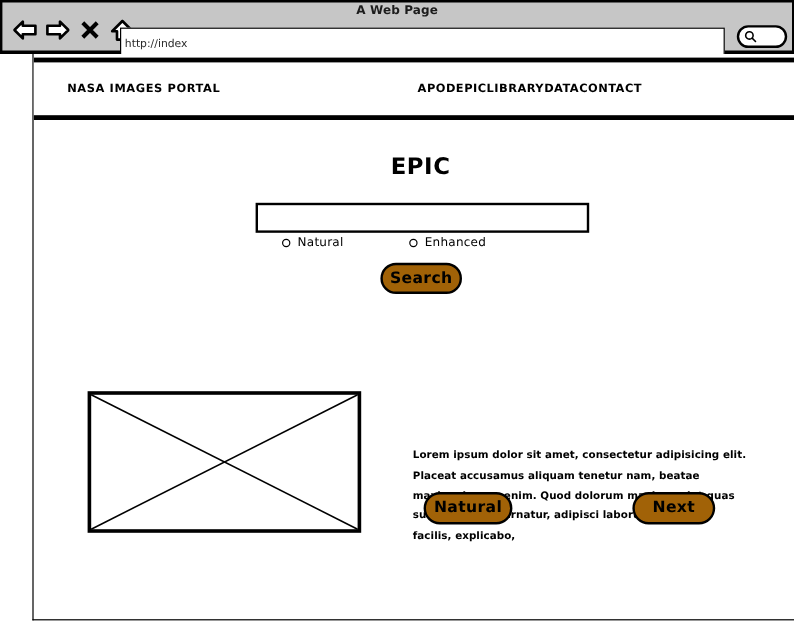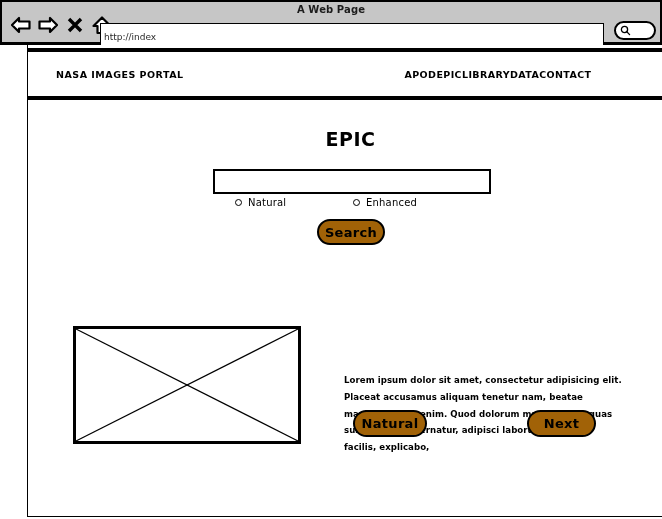--- a/index.html
+++ b/index.html
@@ -131,21 +131,21 @@
     font-weight: bold;
     letter-spacing: 0.5px;
     color: #000000;
   }
   .navlinks {
     position: absolute;
     left: 320px;
     top: 17px;
     width: 300px;
     display: flex;
-    justify-content: center;
+    justify-content: flex-start;
   }
   .navlink {
     font-size: 9.5px;
     font-weight: bold;
     letter-spacing: 0.4px;
     color: #000000;
     cursor: pointer;
     white-space: nowrap;
   }
 
@@ -181,21 +181,21 @@
     height: 18px;
   }
   .radio-opt {
     position: absolute;
     display: flex;
     align-items: center;
     gap: 6px;
     cursor: pointer;
   }
   .radio-opt.natural { left: 22px; top: 0; }
-  .radio-opt.enhanced { left: 140px; top: 0; text-align: center; }
+  .radio-opt.enhanced { left: 128px; top: 0; text-align: center; }
   .radio-dot {
     width: 7px;
     height: 7px;
     border: 1.5px solid #000000;
     border-radius: 50%;
     background: #ffffff;
     box-sizing: border-box;
   }
   .radio-label {
     font-size: 10px;

